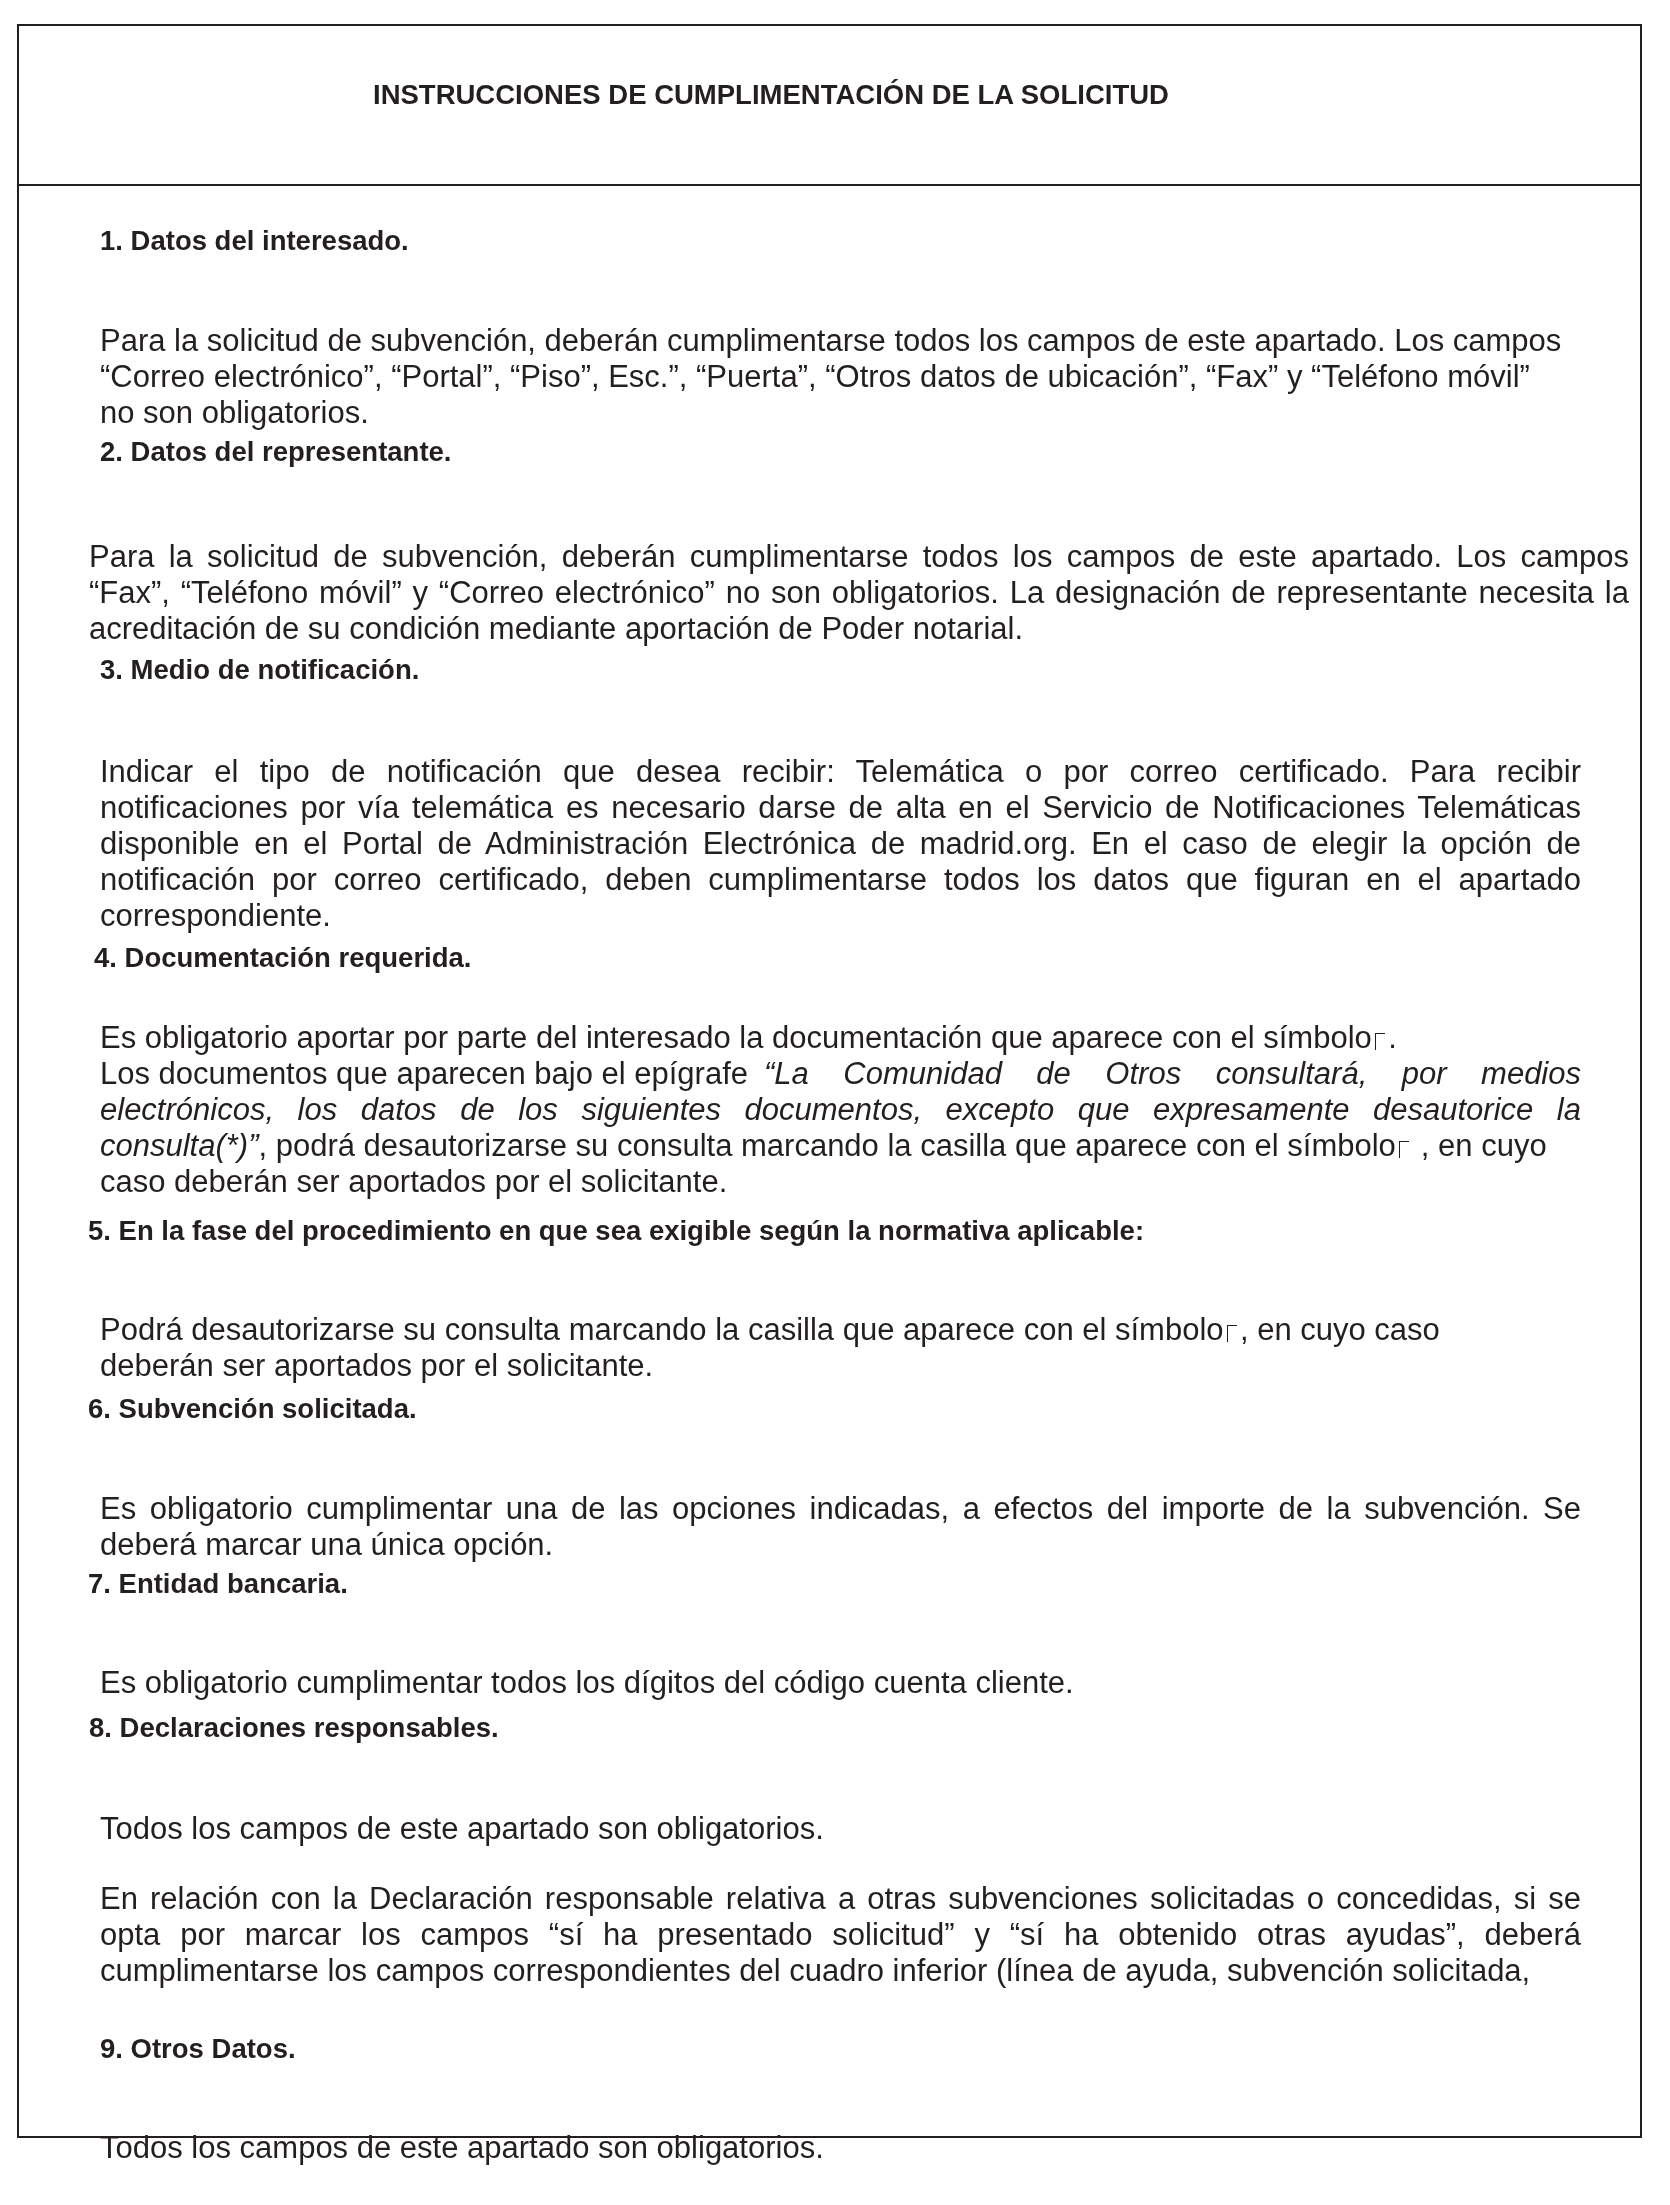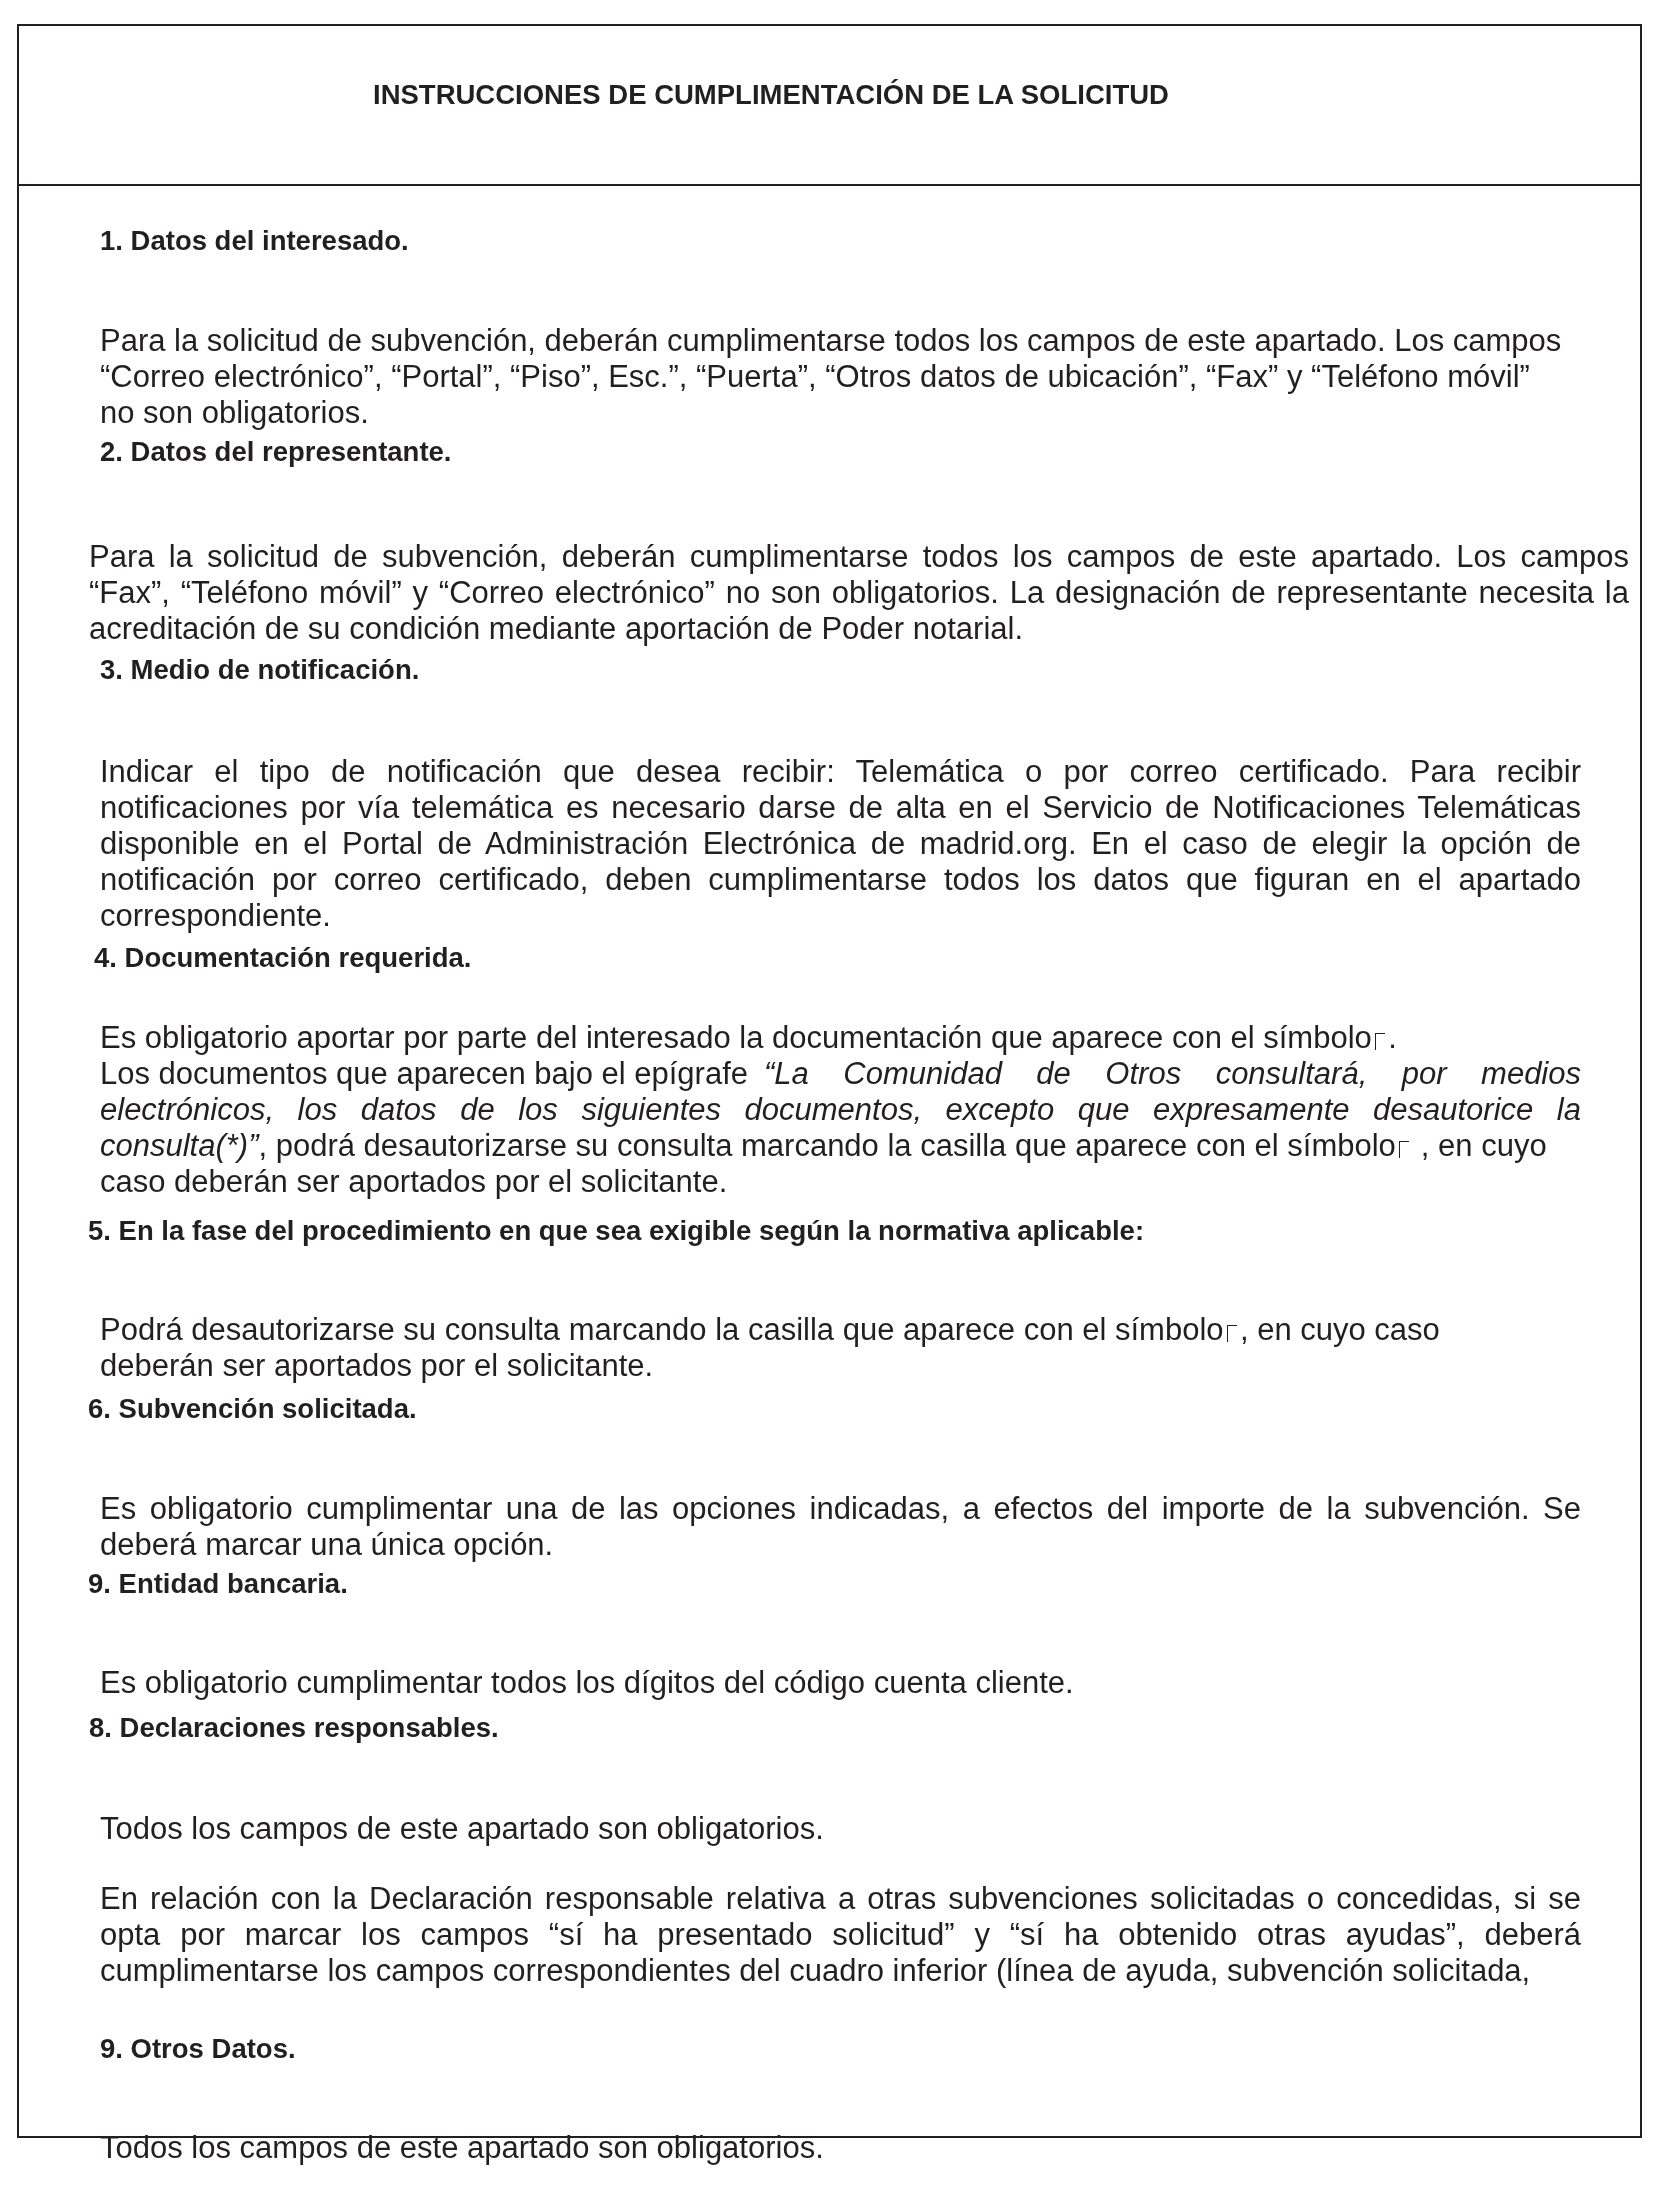--- a/index.html
+++ b/index.html
@@ -67,21 +67,21 @@
   <span class="ln last"><span class="seg">Podrá desautorizarse su consulta marcando la casilla que aparece con el símbolo</span><span class="sym"></span><span class="seg">, en cuyo caso</span></span>
   <span class="ln last">deberán ser aportados por el solicitante.</span>
 </div>
 
 <div class="h" style="left:88px;top:1391px;">6. Subvención solicitada.</div>
 <div class="p" style="left:100px;top:1462px;width:1481px;">
   <span class="ln">Es obligatorio cumplimentar una de las opciones indicadas, a efectos del importe de la subvención. Se</span>
   <span class="ln last">deberá marcar una única opción.</span>
 </div>
 
-<div class="h" style="left:88px;top:1566px;">9. Entidad bancaria.</div>
+<div class="h" style="left:88px;top:1566px;">7. Entidad bancaria.</div>
 <div class="p" style="left:100px;top:1636px;width:1481px;">
   <span class="ln last">Es obligatorio cumplimentar todos los dígitos del código cuenta cliente.</span>
 </div>
 
 <div class="h" style="left:89px;top:1710px;">8. Declaraciones responsables.</div>
 <div class="p" style="left:100px;top:1782px;width:1481px;">
   <span class="ln last">Todos los campos de este apartado son obligatorios.</span>
 </div>
 <div class="p" style="left:100px;top:1852px;width:1481px;">
   <span class="ln">En relación con la Declaración responsable relativa a otras subvenciones solicitadas o concedidas, si se</span>

